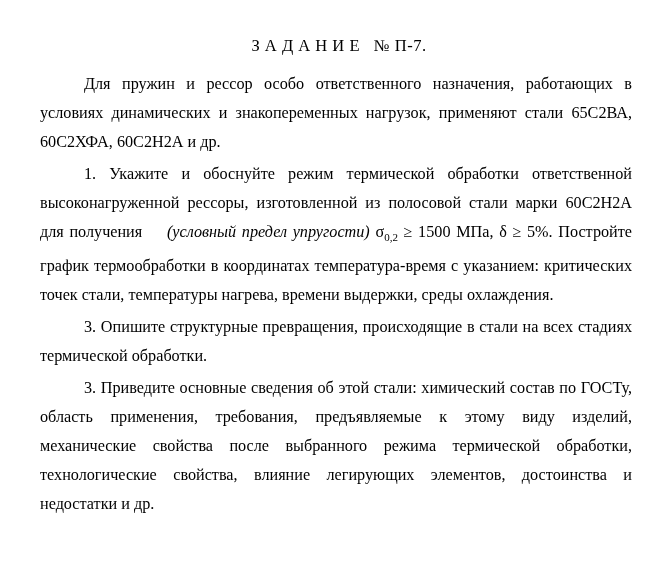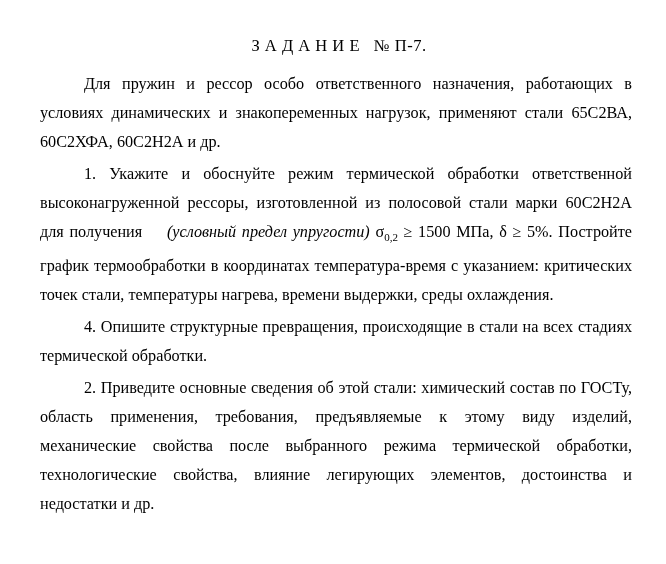--- a/index.html
+++ b/index.html
@@ -46,17 +46,17 @@
 </head>
 <body>
 
 <div class="page">
 
   <div class="doc-title">З А Д А Н И Е   № П-7.</div>
 
   <div class="body-text">
     <p class="para"><span>Для пружин и рессор особо ответственного назначения, работающих в условиях динамических и знакопеременных нагрузок, применяют стали 65С2ВА, 60С2ХФА, 60С2Н2А и др.</span></p>
     <p class="para"><span>1. Укажите и обоснуйте режим термической обработки ответственной высоконагруженной рессоры, изготовленной из полосовой стали марки </span><span class="b">60С2Н2А</span><span> для получения </span><span class="i">(условный предел упругости)</span><span> σ</span><span class="sub">0,2</span><span> ≥ 1500 МПа, δ ≥ 5%. Постройте график термообработки в координатах температура-время с указанием: критических точек стали, температуры нагрева, времени выдержки, среды охлаждения.</span></p>
-    <p class="para"><span>4. Опишите структурные превращения, происходящие в стали на всех стадиях термической обработки.</span></p>
-    <p class="para"><span>2. Приведите основные сведения об этой стали: химический состав по ГОСТу, область применения, требования, предъявляемые к этому виду изделий, механические свойства после выбранного режима термической обработки, технологические свойства, влияние легирующих элементов, достоинства и недостатки и др.</span></p>
+    <p class="para"><span>3. Опишите структурные превращения, происходящие в стали на всех стадиях термической обработки.</span></p>
+    <p class="para"><span>3. Приведите основные сведения об этой стали: химический состав по ГОСТу, область применения, требования, предъявляемые к этому виду изделий, механические свойства после выбранного режима термической обработки, технологические свойства, влияние легирующих элементов, достоинства и недостатки и др.</span></p>
   </div>
 
 </div>
 
 </body></html>

